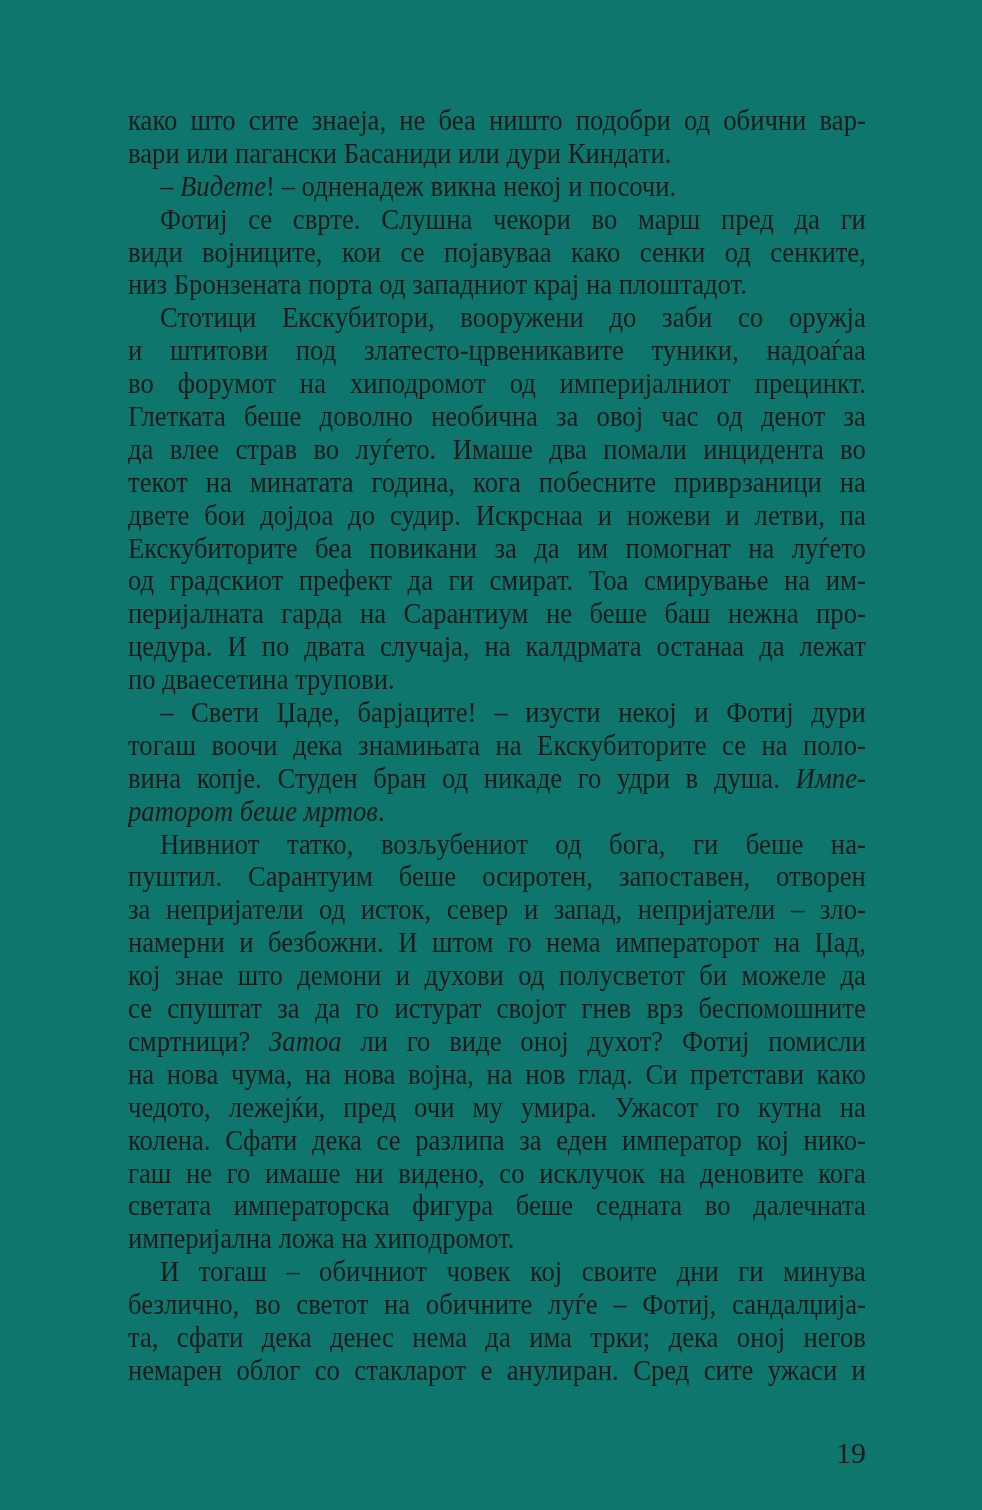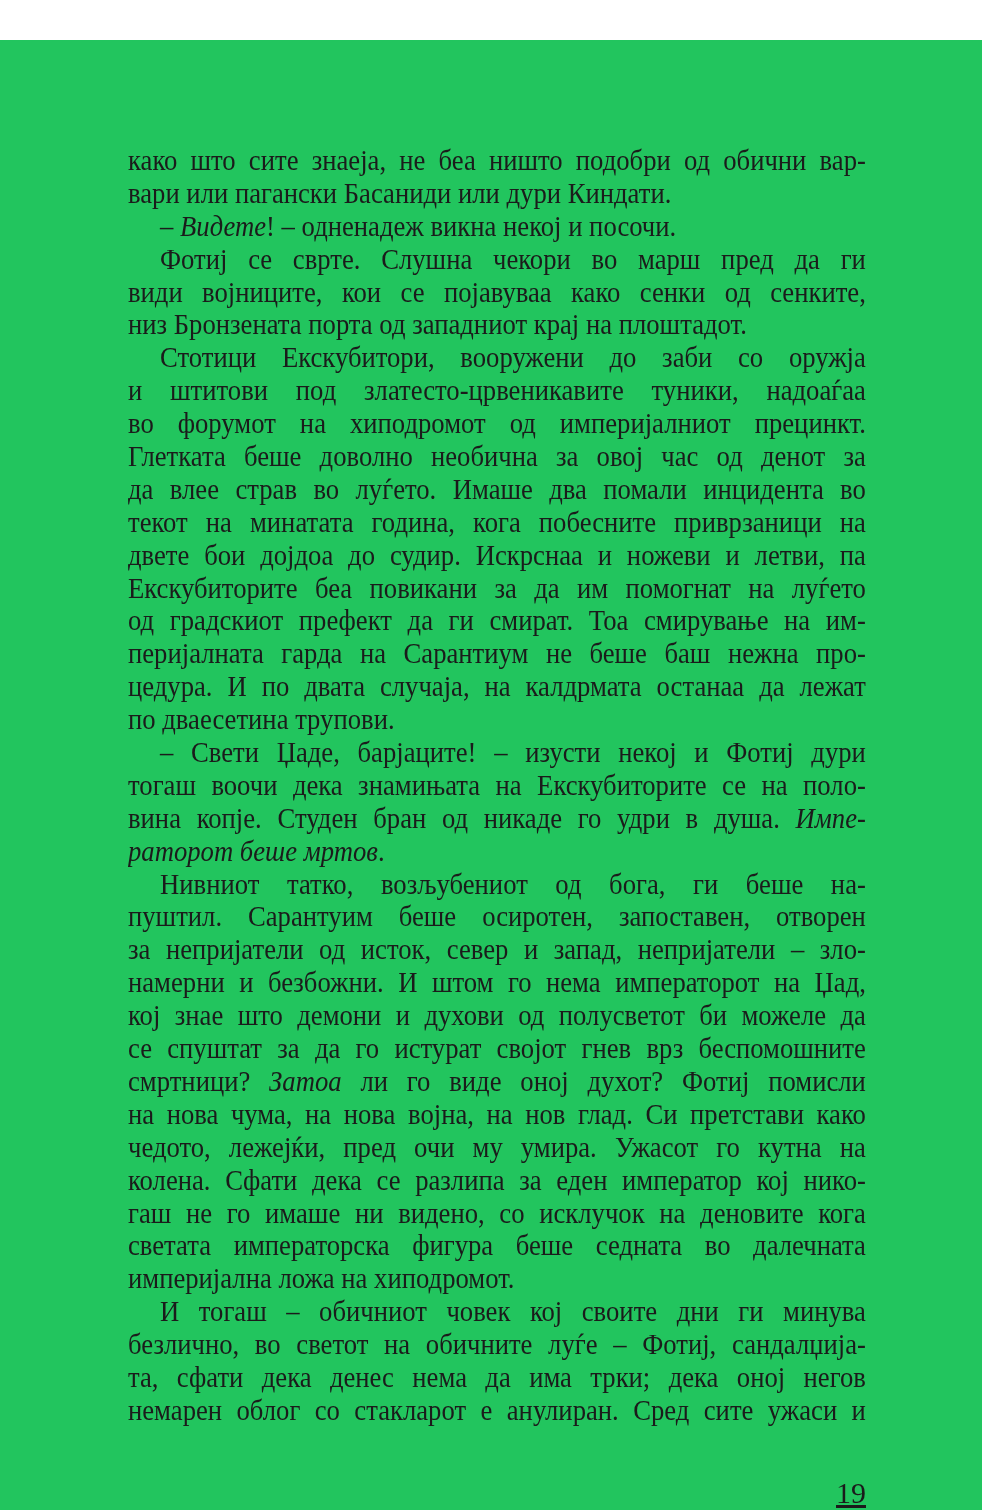--- a/index.html
+++ b/index.html
@@ -10,22 +10,21 @@
     width: 982px;
     height: 1510px;
     position: relative;
     background: #ffffff;
     overflow: hidden;
     font-family: "Liberation Serif", "DejaVu Serif", serif;
   }
   .page {
     position: absolute;
     inset: 0;
-    background: #22c55e;
-    margin-top: 40px;
+    background: #0f766e;
   }
   .text-block {
     position: absolute;
     left: 128px;
     top: 104px;
     width: 830px;
     transform: scaleX(0.889);
     transform-origin: left top;
     color: #1b1b1b;
     font-size: 30px;
@@ -49,21 +48,20 @@
   }
   .page-number {
     position: absolute;
     top: 1437px;
     left: 128px;
     width: 738px;
     text-align: right;
     color: #1b1b1b;
     font-size: 30px;
     line-height: 32px;
-    text-decoration: underline;
   }
 </style>
 </head>
 <body>
 
 <div class="page">
   <div class="text-block">
       <div class="line"><span>како што сите знаеја, не беа ништо подобри од обични вар-</span></div>
       <div class="line no-just"><span>вари или пагански Басаниди или дури Киндати.</span></div>
       <div class="line indent no-just"><span>– </span><em>Видете</em><span>! – одненадеж викна некој и посочи.</span></div>

